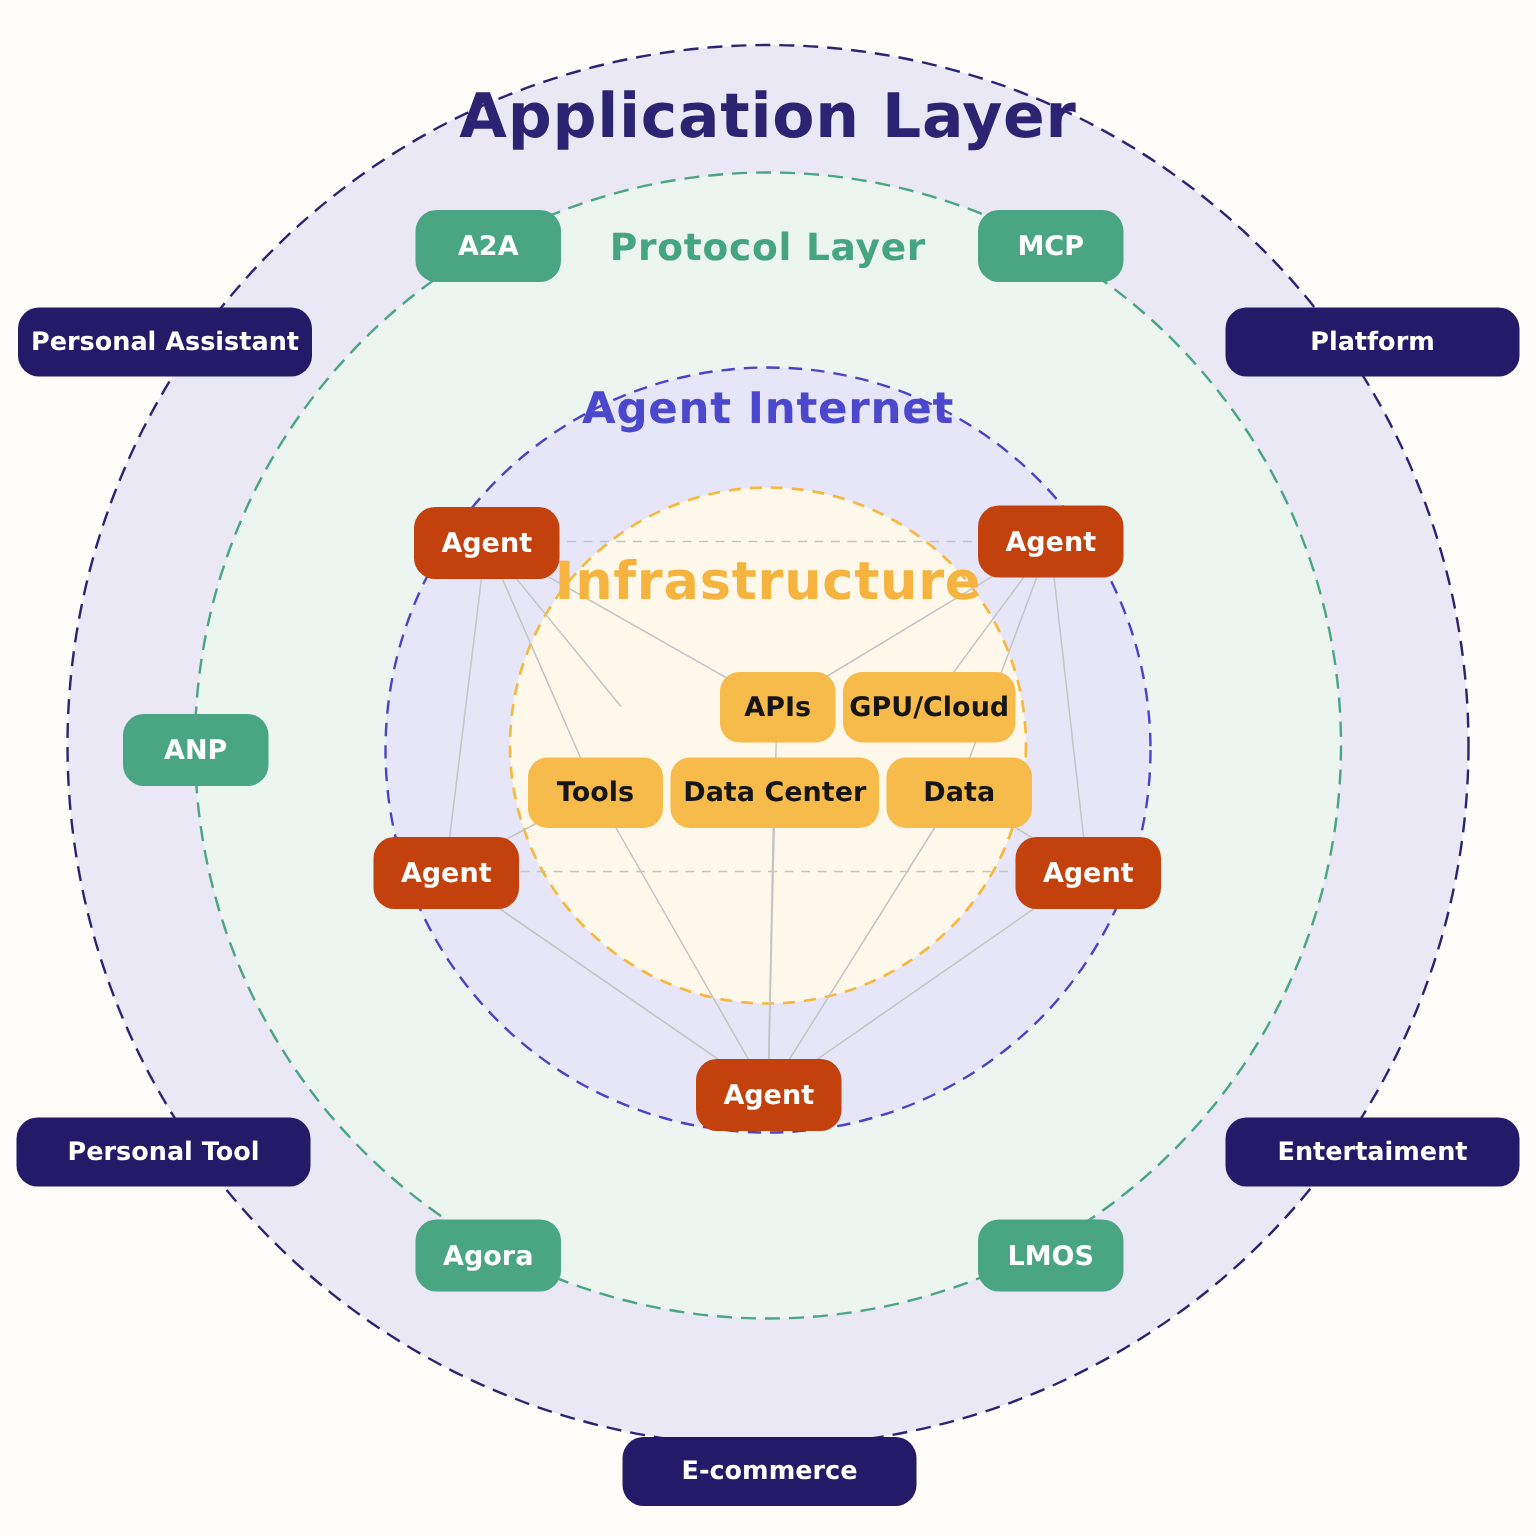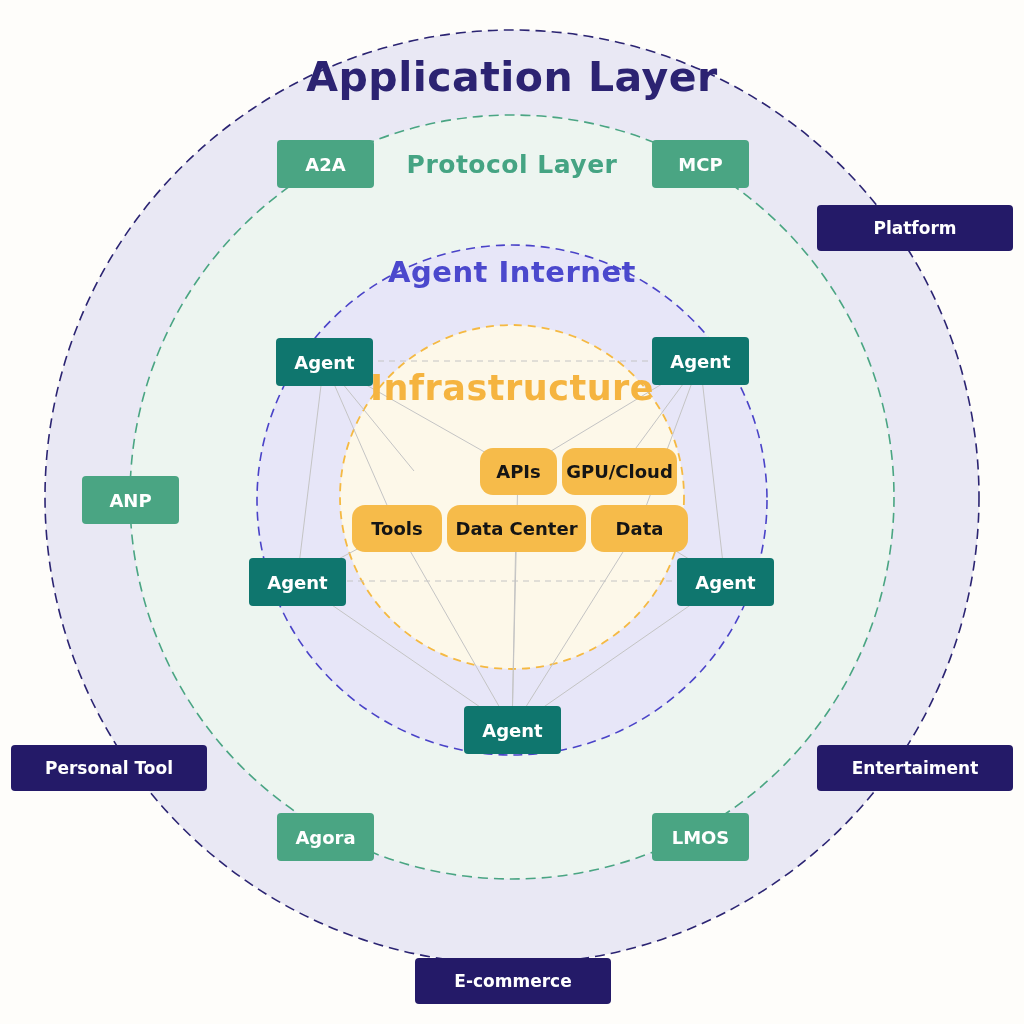--- a/index.html
+++ b/index.html
@@ -3,25 +3,25 @@
 <meta charset="utf-8">
 <style>
   html,body { margin:0; padding:0; background:#fefdfa; }
   .stage {
     position:relative; width:1024px; height:1024px; overflow:hidden;
     font-family:"DejaVu Sans", sans-serif; background:#fefdfa;
   }
   .stage svg.underlay { position:absolute; left:0; top:0; }
   .pill {
     position:absolute; display:flex; align-items:center; justify-content:center;
-    font-weight:bold; border-radius:4px; white-space:nowrap; box-sizing:border-box;
+    font-weight:bold; border-radius:14px; white-space:nowrap; box-sizing:border-box;
   }
   .pill.navy  { background:#241a68; color:#ffffff; }
   .pill.green { background:#4aa583; color:#ffffff; }
-  .pill.blue  { background:#0f766e; color:#ffffff; }
+  .pill.blue  { background:#c2410c; color:#ffffff; }
   .pill.amber { background:#f6bb4a; color:#151515; border-radius:13px; }
   .small { width:97px;  height:48px; font-size:18px; }
   .wide  { width:196px; height:46px; font-size:17px; }
   .infra-pill { height:47px; font-size:18px; }
   .layer-title {
     position:absolute; left:0; width:100%; text-align:center;
     font-weight:bold; letter-spacing:0.5px;
   }
   .title-app      { top:53px;  font-size:41px; color:#2c2372; }
   .title-protocol { top:150px; font-size:25px; color:#45a483; }
@@ -59,20 +59,21 @@
       <line x1="290" y1="361" x2="734" y2="361" stroke-dasharray="6 5"></line>
       <line x1="270" y1="581" x2="752" y2="581" stroke-dasharray="6 5"></line>
     </g>
   </svg>
 
   <div class="layer-title title-app">Application Layer</div>
   <div class="layer-title title-protocol">Protocol Layer</div>
   <div class="layer-title title-agent">Agent Internet</div>
   <div class="layer-title title-infra">Infrastructure</div>
 
+  <div class="pill navy wide" style="left:12px;  top:205px;">Personal Assistant</div>
   <div class="pill navy wide" style="left:817px; top:205px;">Platform</div>
   <div class="pill navy wide" style="left:11px;  top:745px;">Personal Tool</div>
   <div class="pill navy wide" style="left:817px; top:745px;">Entertaiment</div>
   <div class="pill navy wide" style="left:415px; top:958px;">E-commerce</div>
 
   <div class="pill green small" style="left:277px; top:140px;">A2A</div>
   <div class="pill green small" style="left:652px; top:140px;">MCP</div>
   <div class="pill green small" style="left:82px;  top:476px;">ANP</div>
   <div class="pill green small" style="left:277px; top:813px;">Agora</div>
   <div class="pill green small" style="left:652px; top:813px;">LMOS</div>

